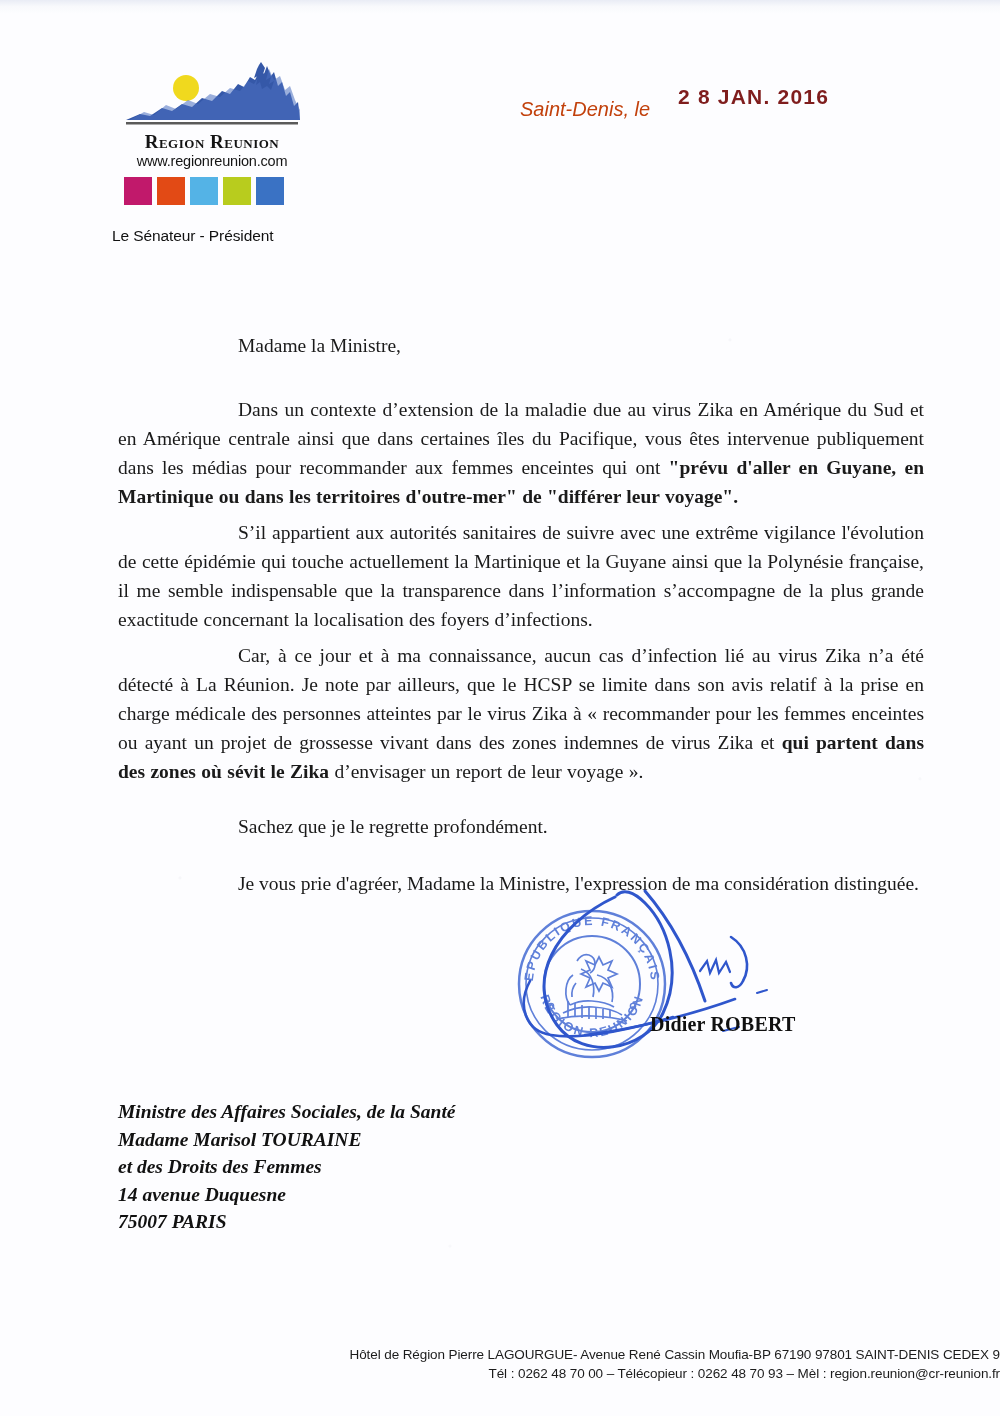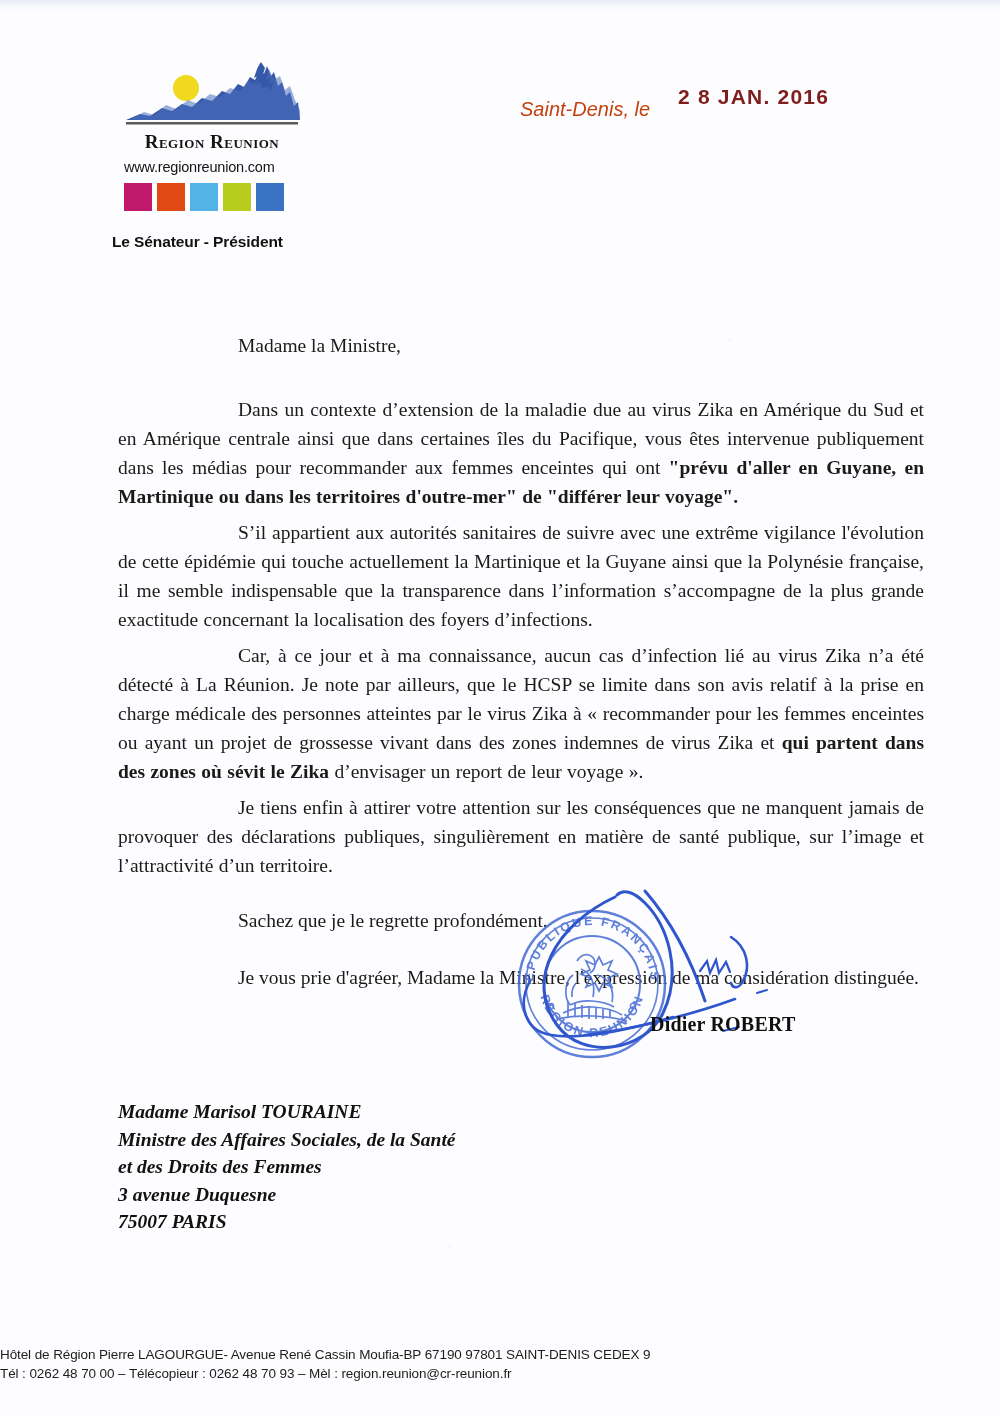--- a/index.html
+++ b/index.html
@@ -58,41 +58,41 @@
     font-weight: 700;
     font-size: 19px;
     letter-spacing: 0.5px;
     font-variant: small-caps;
     color: #141414;
     line-height: 1.05;
   }
   .logo-url {
     margin-left: 12px;
     width: 176px;
-    text-align: left;
+    text-align: center;
     font-family: "Liberation Sans", sans-serif;
     font-size: 14.5px;
     color: #141414;
     letter-spacing: -0.2px;
-    margin-top: 7px;
+    margin-top: 1px;
   }
   .swatches {
     display: flex;
     gap: 5px;
     margin-top: 8px;
     margin-left: 12px;
   }
   .swatch {
     width: 28px;
     height: 28px;
   }
   .role-title {
     margin-top: 22px;
     font-family: "Liberation Sans", sans-serif;
-    font-weight: 700;
+    font-weight: 400;
     font-size: 15.5px;
     color: #111111;
     letter-spacing: -0.1px;
   }
 
   
   .dateline {
     position: absolute;
     left: 520px;
     top: 98px;
@@ -192,21 +192,21 @@
     line-height: 27.5px;
     color: #111111;
   }
 
   
   .footer {
     position: absolute;
     left: 0;
     top: 1345px;
     width: 1000px;
-    text-align: left;
+    text-align: right;
     font-family: "Liberation Sans", sans-serif;
     font-size: 13.5px;
     line-height: 19px;
     color: #1c1c1c;
     letter-spacing: -0.1px;
   }
 </style>
 </head>
 <body>
 
@@ -248,21 +248,20 @@
 
   <div class="body-block">
     <div class="salutation">Madame la Ministre,</div>
 
     <p class="para"><span>Dans un contexte d’extension de la maladie due au virus Zika en Amérique du Sud et en Amérique centrale ainsi que dans certaines îles du Pacifique, vous êtes intervenue publiquement dans les médias pour  recommander aux femmes enceintes qui ont </span><b>"prévu d'aller en Guyane, en Martinique ou dans les territoires d'outre-mer" de "différer leur voyage".</b></p>
 
     <p class="para">S’il appartient aux autorités sanitaires de suivre avec une extrême vigilance l'évolution de cette  épidémie qui touche actuellement la Martinique et la Guyane ainsi que la Polynésie française, il me semble indispensable que la transparence dans l’information s’accompagne de la plus grande exactitude concernant la localisation des foyers d’infections.</p>
 
     <p class="para"><span>Car, à ce jour et à ma connaissance, aucun cas d’infection lié au virus Zika n’a été détecté à La Réunion. Je note par ailleurs, que le HCSP se limite dans son avis relatif à la prise en charge médicale des personnes atteintes par le virus Zika à « recommander pour les femmes enceintes ou ayant un projet de grossesse vivant dans des zones indemnes de virus Zika et </span><b>qui partent dans des zones où sévit le Zika</b><span> d’envisager un report de leur voyage ».</span></p>
 
-    <p class="para">Je tiens enfin à attirer votre attention sur les conséquences que ne manquent jamais de provoquer des déclarations publiques, singulièrement en matière de santé publique, sur l’image et  l’attractivité d’un territoire.</p>
 
     <p class="closing">Sachez que je le regrette profondément.</p>
     <p class="closing2">Je vous prie d'agréer, Madame la Ministre, l'expression de ma considération distinguée.</p>
   </div>
 
   <div class="sig-zone">
     <div class="stamp">
       <svg width="158" height="158" viewBox="0 0 158 158">
         <defs>
           <path id="arcTop" d="M 20,79 A 59,59 0 0 1 138,79"></path>
@@ -317,24 +316,24 @@
           <path d="M262 108 l10 -3" stroke-width="2"></path>
           <path d="M228 146 l16 -4" stroke-width="2"></path>
         </g>
       </svg>
     </div>
 
     <div class="sig-name">Didier ROBERT</div>
   </div>
 
   <div class="recipient">
+    <div>Ministre des Affaires Sociales, de la Santé</div>
     <div>Madame Marisol TOURAINE</div>
-    <div>Ministre des Affaires Sociales, de la Santé</div>
     <div>et des Droits des Femmes</div>
-    <div>3 avenue Duquesne</div>
+    <div>14 avenue Duquesne</div>
     <div>75007 PARIS</div>
   </div>
 
   <div class="footer">
     <div>Hôtel de  Région Pierre LAGOURGUE- Avenue René Cassin Moufia-BP 67190 97801 SAINT-DENIS CEDEX 9</div>
     <div>Tél : 0262 48 70 00 – Télécopieur : 0262 48 70 93 – Mèl : region.reunion@cr-reunion.fr</div>
   </div>
 </div>
 
 </body></html>

